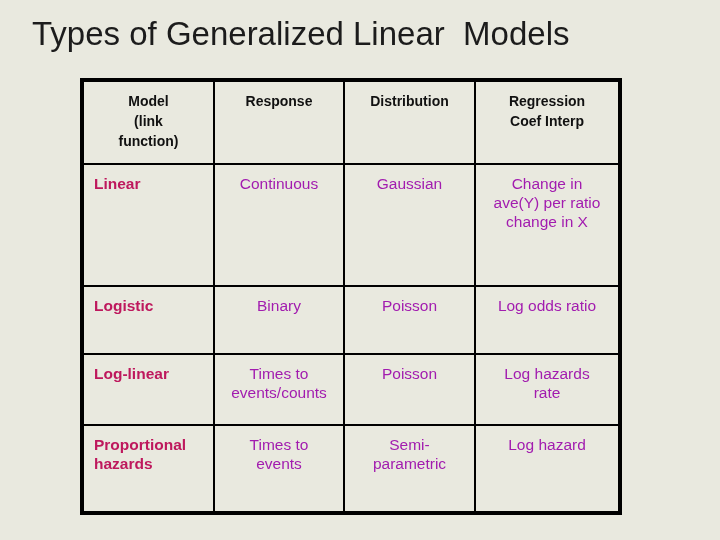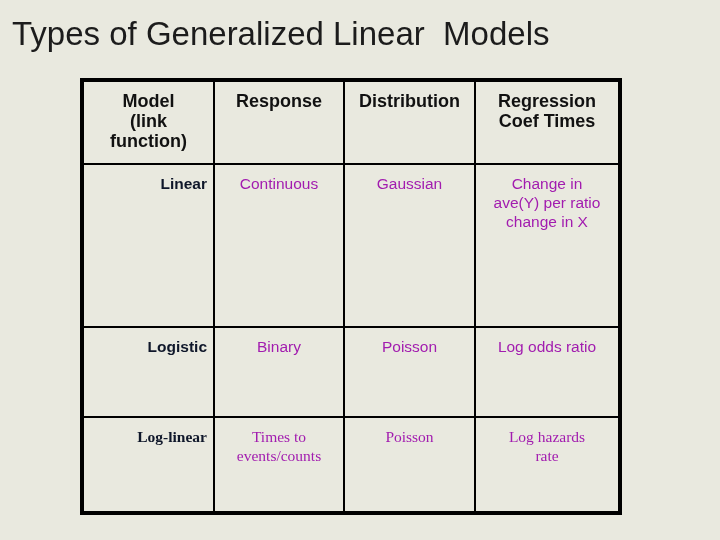--- a/index.html
+++ b/index.html
@@ -17,21 +17,21 @@
 
   #slide {
     position: absolute;
     inset: 0;
     background: #e9e9df;
   }
 
   
   #slide-title {
     position: absolute;
-    left: 12px;
+    left: 32px;
     top: 14px;
     width: 672px;
     font-size: 33px;
     line-height: 40px;
     font-weight: 400;
     color: #1c1c1c;
     letter-spacing: 0px;
     white-space: pre;
   }
 
@@ -58,49 +58,49 @@
     border: 2px solid #000000;
     vertical-align: top;
     padding: 6px 6px 0 6px;
     box-sizing: border-box;
     background: #e9e9df;
   }
 
   
   #glm-table thead th {
     height: 84px;
-    font-size: 18px;
+    font-size: 14px;
     line-height: 20px;
     font-weight: 700;
     color: #111111;
     text-align: center;
     padding-top: 9px;
   }
   #glm-table thead th.h-model {
     text-align: center;
   }
 
   
   #glm-table tbody td {
     font-size: 15.5px;
     line-height: 19px;
     color: #a21caf;
     text-align: center;
     padding-top: 9px;
   }
   #glm-table tbody td.model-cell {
-    text-align: right;
+    text-align: left;
     font-weight: 700;
-    color: #0f172a;
+    color: #be185d;
     padding-left: 10px;
   }
 
   #glm-table tbody tr.row-linear   td { height: 116px; }
   #glm-table tbody tr.row-logistic td { height: 64px; }
-  #glm-table tbody tr.row-loglinear td { height: 68px; font-family: Liberation Serif, serif; }
+  #glm-table tbody tr.row-loglinear td { height: 68px; }
   #glm-table tbody tr.row-prophaz  td { height: 83px; }
 
   .hdr-line { display: block; }
 </style>
 </head>
 <body>
 
 <div id="slide">
 
   <div id="slide-title">Types of Generalized Linear  Models</div>
@@ -120,21 +120,21 @@
           <span class="hdr-line">function)</span>
         </th>
         <th>
           <span class="hdr-line">Response</span>
         </th>
         <th>
           <span class="hdr-line">Distribution</span>
         </th>
         <th>
           <span class="hdr-line">Regression</span>
-          <span class="hdr-line">Coef Times</span>
+          <span class="hdr-line">Coef Interp</span>
         </th>
       </tr>
     </thead>
     <tbody>
 
       <tr class="row-linear">
         <td class="model-cell">
           <span class="hdr-line">Linear</span>
         </td>
         <td>
@@ -175,17 +175,34 @@
         </td>
         <td>
           <span class="hdr-line">Poisson</span>
         </td>
         <td>
           <span class="hdr-line">Log hazards</span>
           <span class="hdr-line">rate</span>
         </td>
       </tr>
 
+      <tr class="row-prophaz">
+        <td class="model-cell">
+          <span class="hdr-line">Proportional</span>
+          <span class="hdr-line">hazards</span>
+        </td>
+        <td>
+          <span class="hdr-line">Times to</span>
+          <span class="hdr-line">events</span>
+        </td>
+        <td>
+          <span class="hdr-line">Semi-</span>
+          <span class="hdr-line">parametric</span>
+        </td>
+        <td>
+          <span class="hdr-line">Log hazard</span>
+        </td>
+      </tr>
 
     </tbody>
   </table>
 
 </div>
 
 </body></html>

